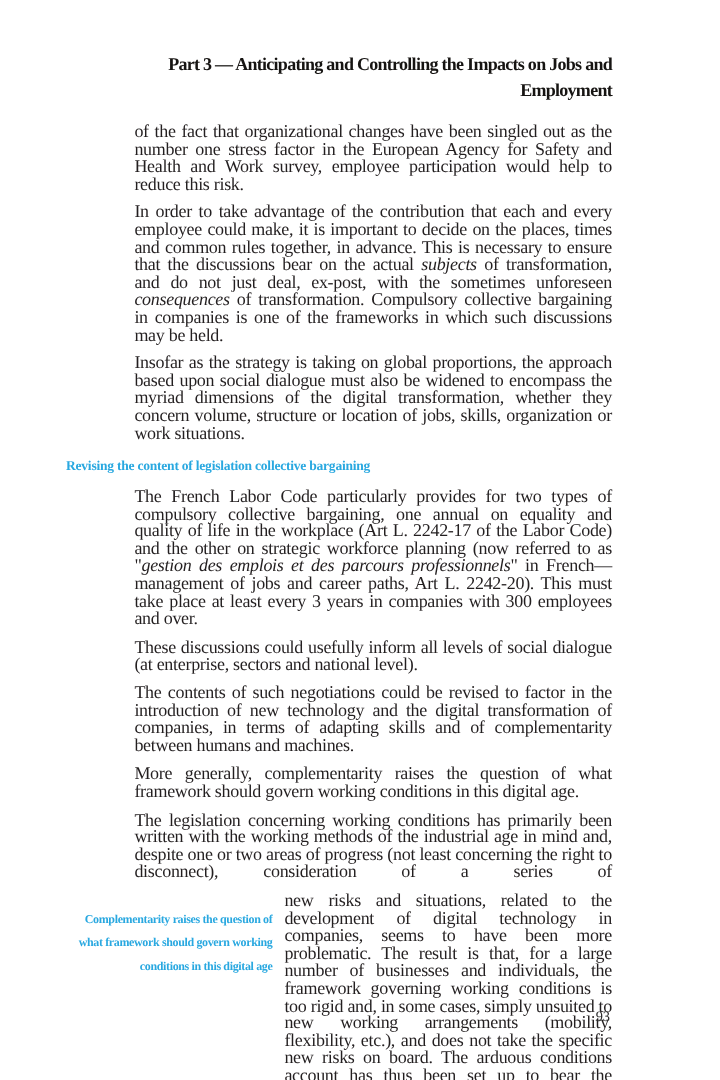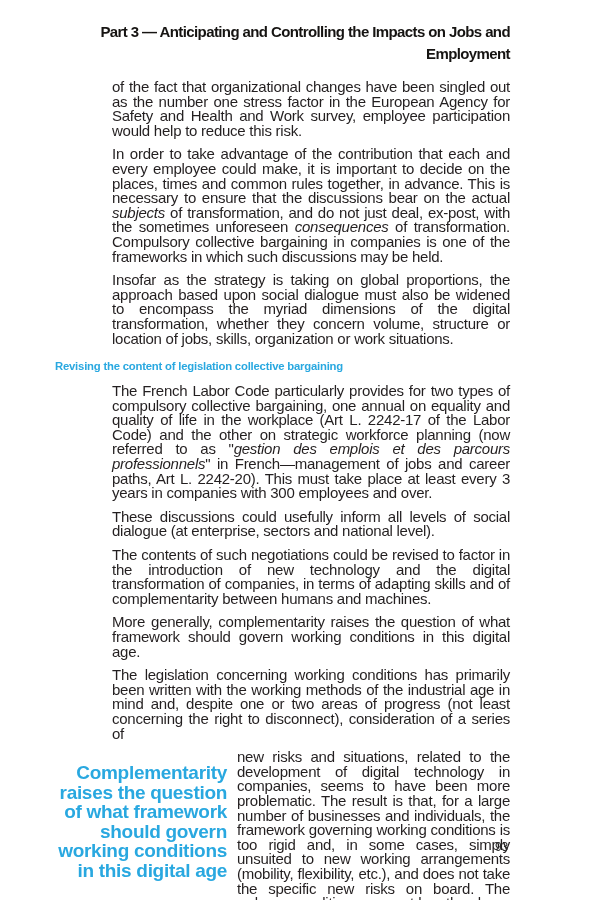--- a/index.html
+++ b/index.html
@@ -3,22 +3,22 @@
 <meta charset="utf-8">
 <style>
   html, body { margin: 0; padding: 0; background: #e8e8e8; }
   .page {
     width: 600px;
     height: 900px;
     margin: 0 auto;
     background: #ffffff;
     position: relative;
     box-sizing: border-box;
-    padding-top: 21px;
-    font-family: Liberation Sans, sans-serif;
+    padding-top: 44px;
+    font-family: Liberation Serif, serif;
     color: var(--text, #231f20);
     overflow: hidden;
   }
   .title {
     margin: 0 90px 16px 80px;
     text-align: right;
     font-size: 15px;
     font-weight: bold;
     letter-spacing: -0.6px;
     line-height: 21.5px;
@@ -53,21 +53,21 @@
   .wrap-row {
     display: flex;
     margin: 0 90px 0 55px;
     align-items: flex-start;
   }
   .pullquote {
     flex: none;
     width: 172px;
     margin: 13px 10px 0 0;
     text-align: right;
-    font-size: 19px;
+    font-size: 10px;
     font-weight: bold;
     letter-spacing: -0.3px;
     line-height: 19.5px;
     color: var(--accent, #29a8e0);
   }
   .wrapped { flex: 1; margin: 0; }
   .page-number {
     position: absolute;
     top: 840px;
     right: 92px;

